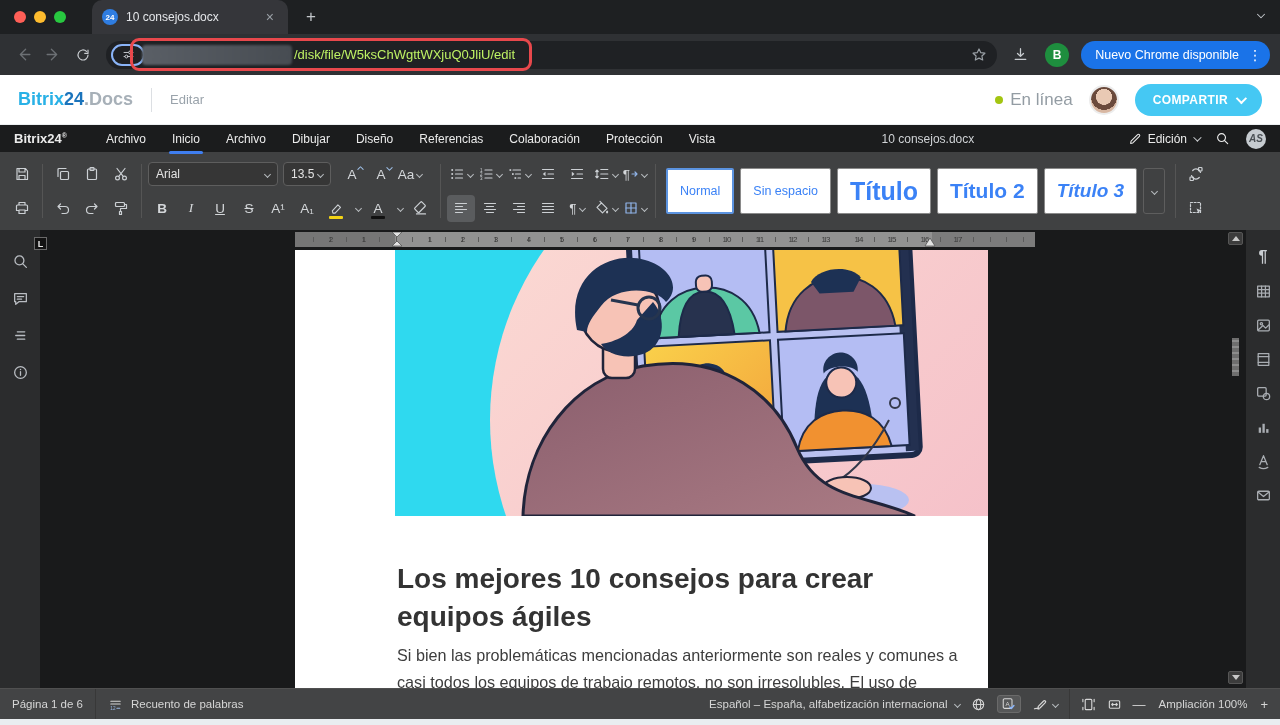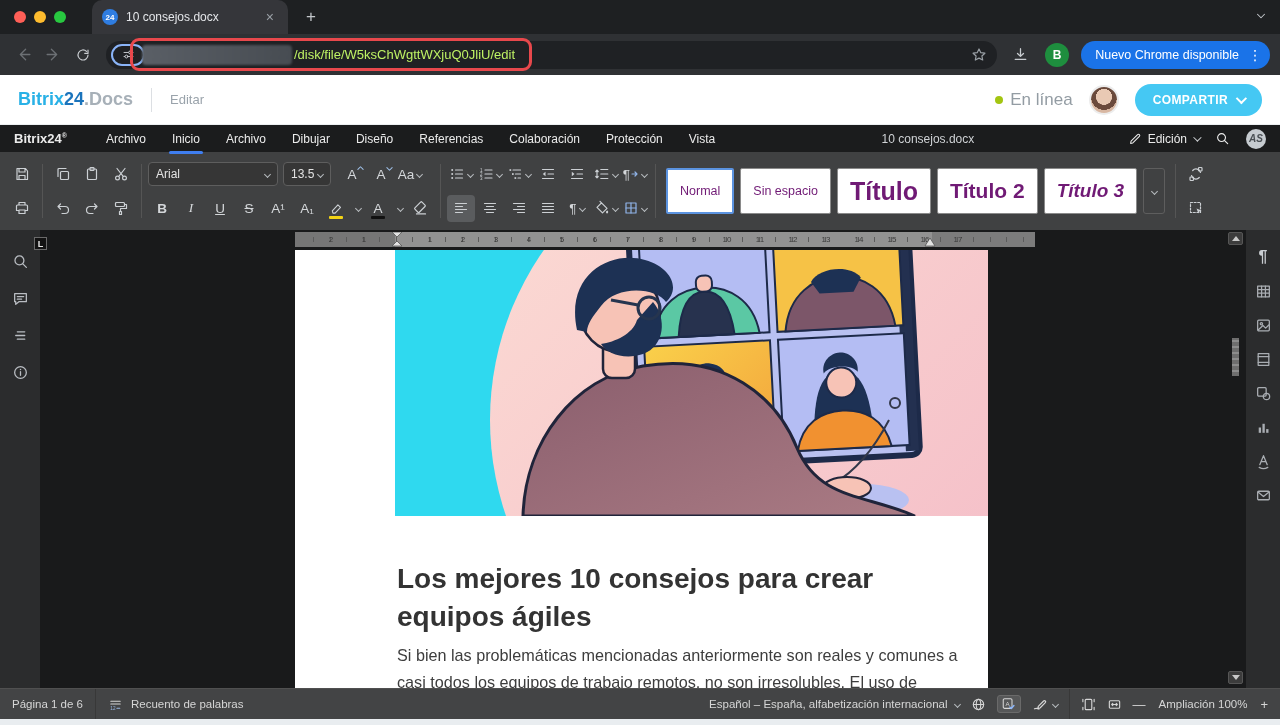--- a/index.html
+++ b/index.html
@@ -69,21 +69,21 @@
   .dd-chev{width:5px;height:5px;border-right:1.4px solid #b7bbbf;border-bottom:1.4px solid #b7bbbf;transform:rotate(45deg);margin-left:3px;flex:none;}
   .tb-select{height:24px;background:#363636;border:1px solid #5e5e5e;border-radius:4px;color:#e3e3e3;font-size:12px;display:flex;align-items:center;padding:0 7px;justify-content:space-between;}
   .f-name{width:130px;margin-right:4px;}
   .f-size{width:48px;margin-right:6px;}
   .glyph{font-size:13.5px;color:#d4d7da;}
   .g-bold{font-weight:bold}.g-italic{font-style:italic;font-family:"Liberation Serif",serif;}
   .g-under{text-decoration:underline}.g-strike{text-decoration:line-through}
   .colorbar{position:absolute;left:7px;right:7px;bottom:3px;height:3px;border-radius:1px;}
   .yellowbar{background:#f3d416}.blackbar{background:#111;}
   .styles-strip{display:flex;align-items:center;gap:6px;padding:0 4px;}
-  .style-card{height:46px;background:#fff;border:1px solid #8a8a8a;border-radius:2px;display:flex;align-items:center;justify-content:center;color:#701a75;padding:0 12px;white-space:nowrap;}
+  .style-card{height:46px;background:#fff;border:1px solid #8a8a8a;border-radius:2px;display:flex;align-items:center;justify-content:center;color:#3b82f6;padding:0 12px;white-space:nowrap;}
   .style-card.selected{border:2px solid #5b93e0;}
   .st-normal,.st-nospace{font-size:12.5px;}
   .st-h1{font-size:25px;font-weight:bold;}
   .st-h2{font-size:21px;font-weight:bold;}
   .st-h3{font-size:19px;font-weight:bold;font-style:italic;}
   .gallery-btn{width:22px;height:46px;border:1px solid #5e5e5e;border-radius:3px;display:flex;align-items:center;justify-content:center;}
 
   
   .workspace{height:458px;background:#191a1b;display:flex;position:relative;}
   .left-rail{width:40px;background:#2b2c2d;display:flex;flex-direction:column;align-items:center;padding-top:20px;gap:15px;color:#b9bdc2;flex:none;}

